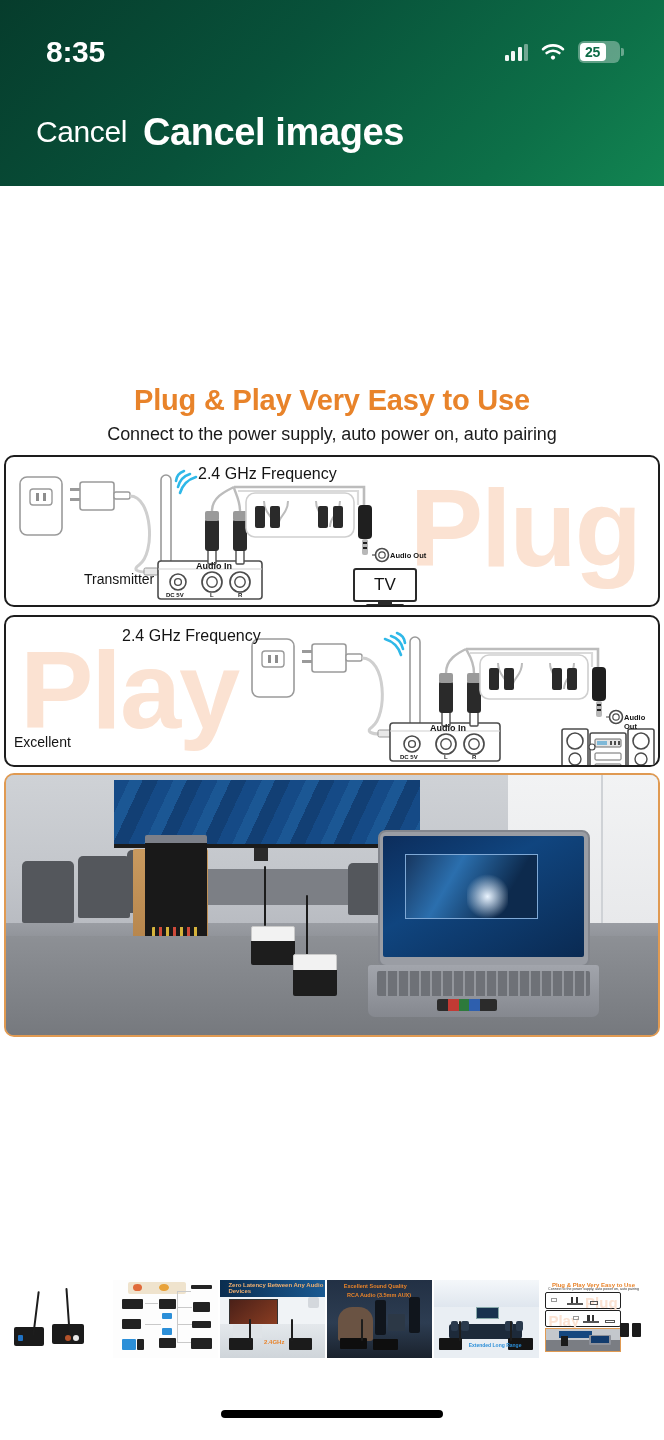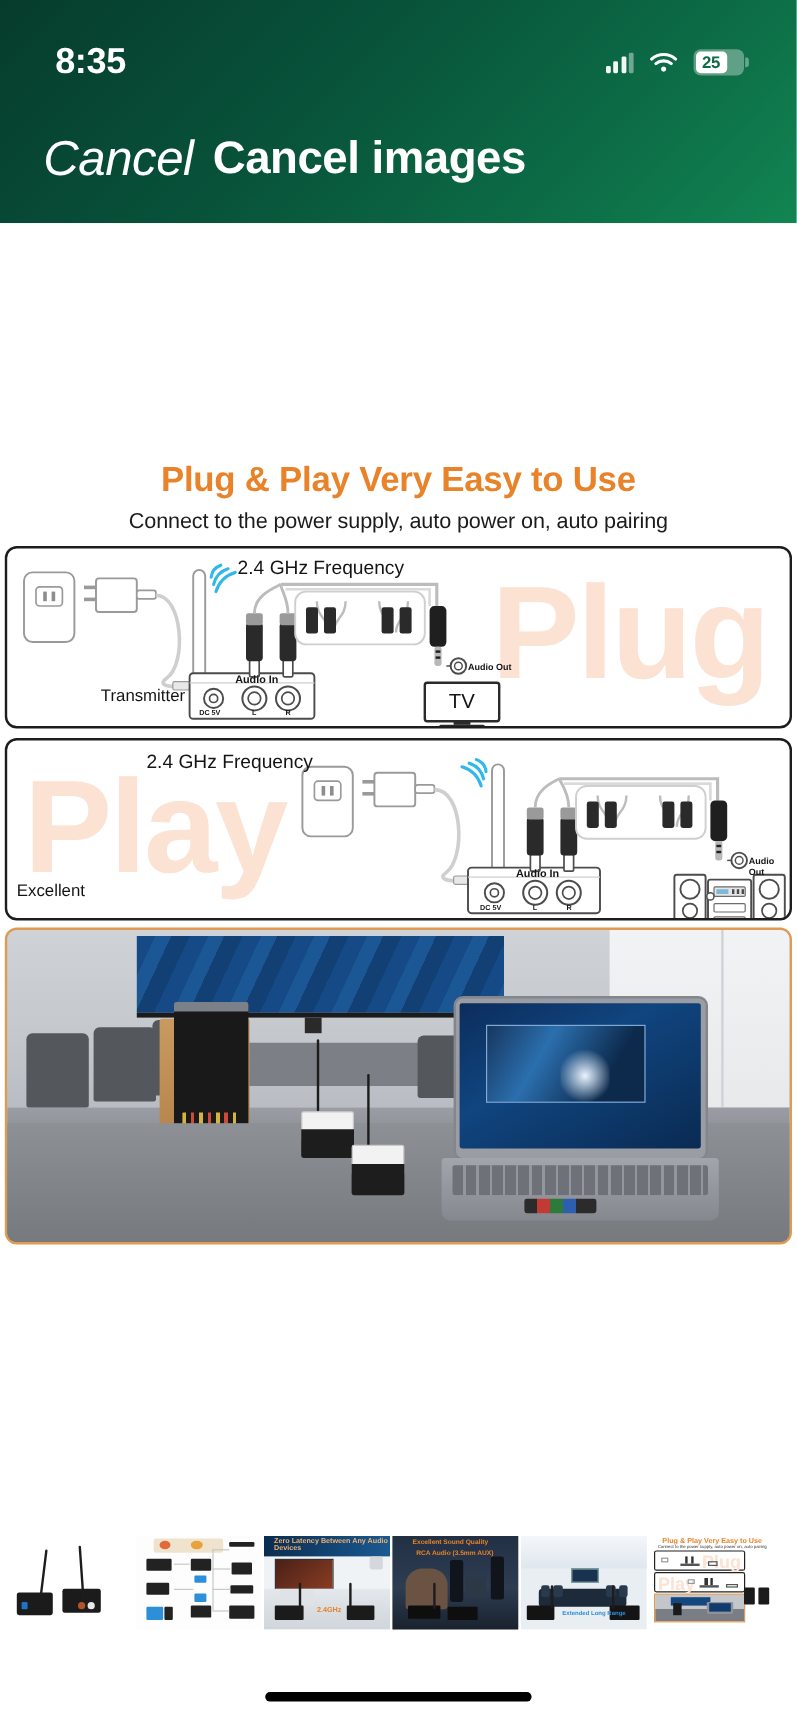--- a/index.html
+++ b/index.html
@@ -53,24 +53,23 @@
   .battery .pct {
     position:relative; z-index:2; width:100%; text-align:left; padding-left:7px;
     font-size:14px; font-weight:700; color:#0d6b46; letter-spacing:-0.2px;
   }
 
   .nav-row {
     position:absolute; left:0; top:96px; width:664px; height:72px;
     display:flex; align-items:center; padding-left:36px; gap:16px;
   }
   .nav-cancel {
-    color:#ffffff; font-size:41px; font-weight:400; letter-spacing:-0.4px;
+    color:#ffffff; font-size:30px; font-weight:400; letter-spacing:-0.4px;
     background:none; border:none; cursor:pointer; line-height:1;
     font-family:"Liberation Sans", sans-serif;
-    font-style:italic;
   }
   .nav-title {
     color:#ffffff; font-size:38px; font-weight:700; letter-spacing:-0.4px;
     line-height:1; font-family:"Liberation Sans", sans-serif;
   }
 
   
   .image-stage {
     position:absolute; left:0; top:186px; width:664px; height:1072px;
     background:#ffffff;

